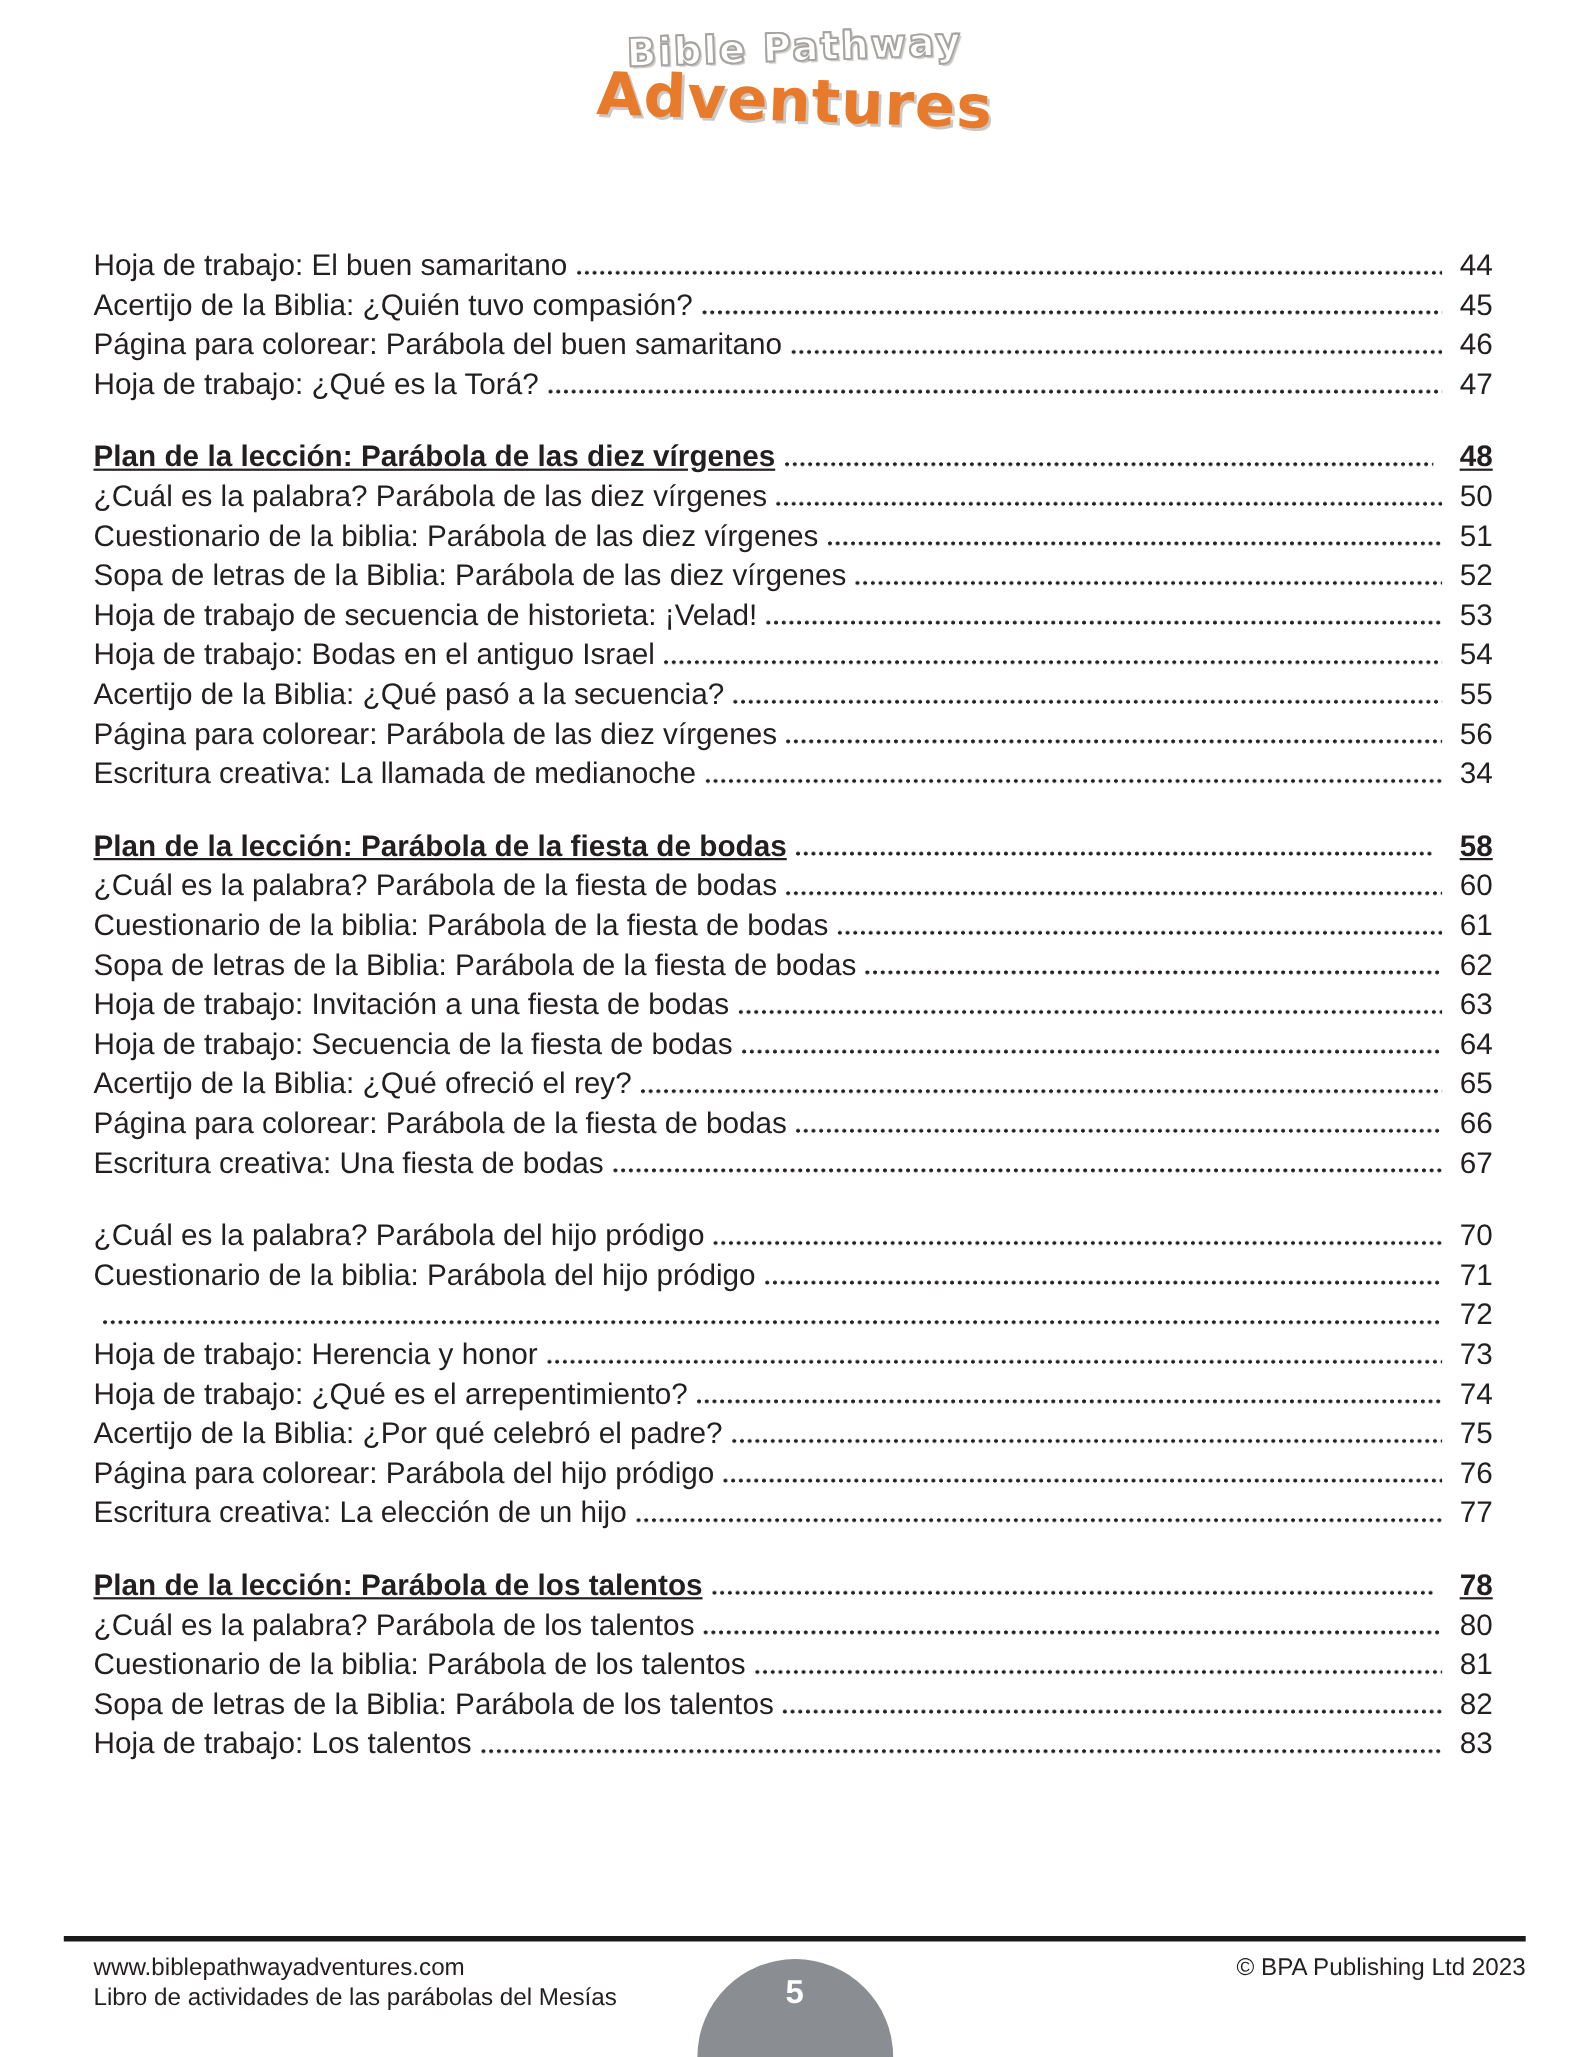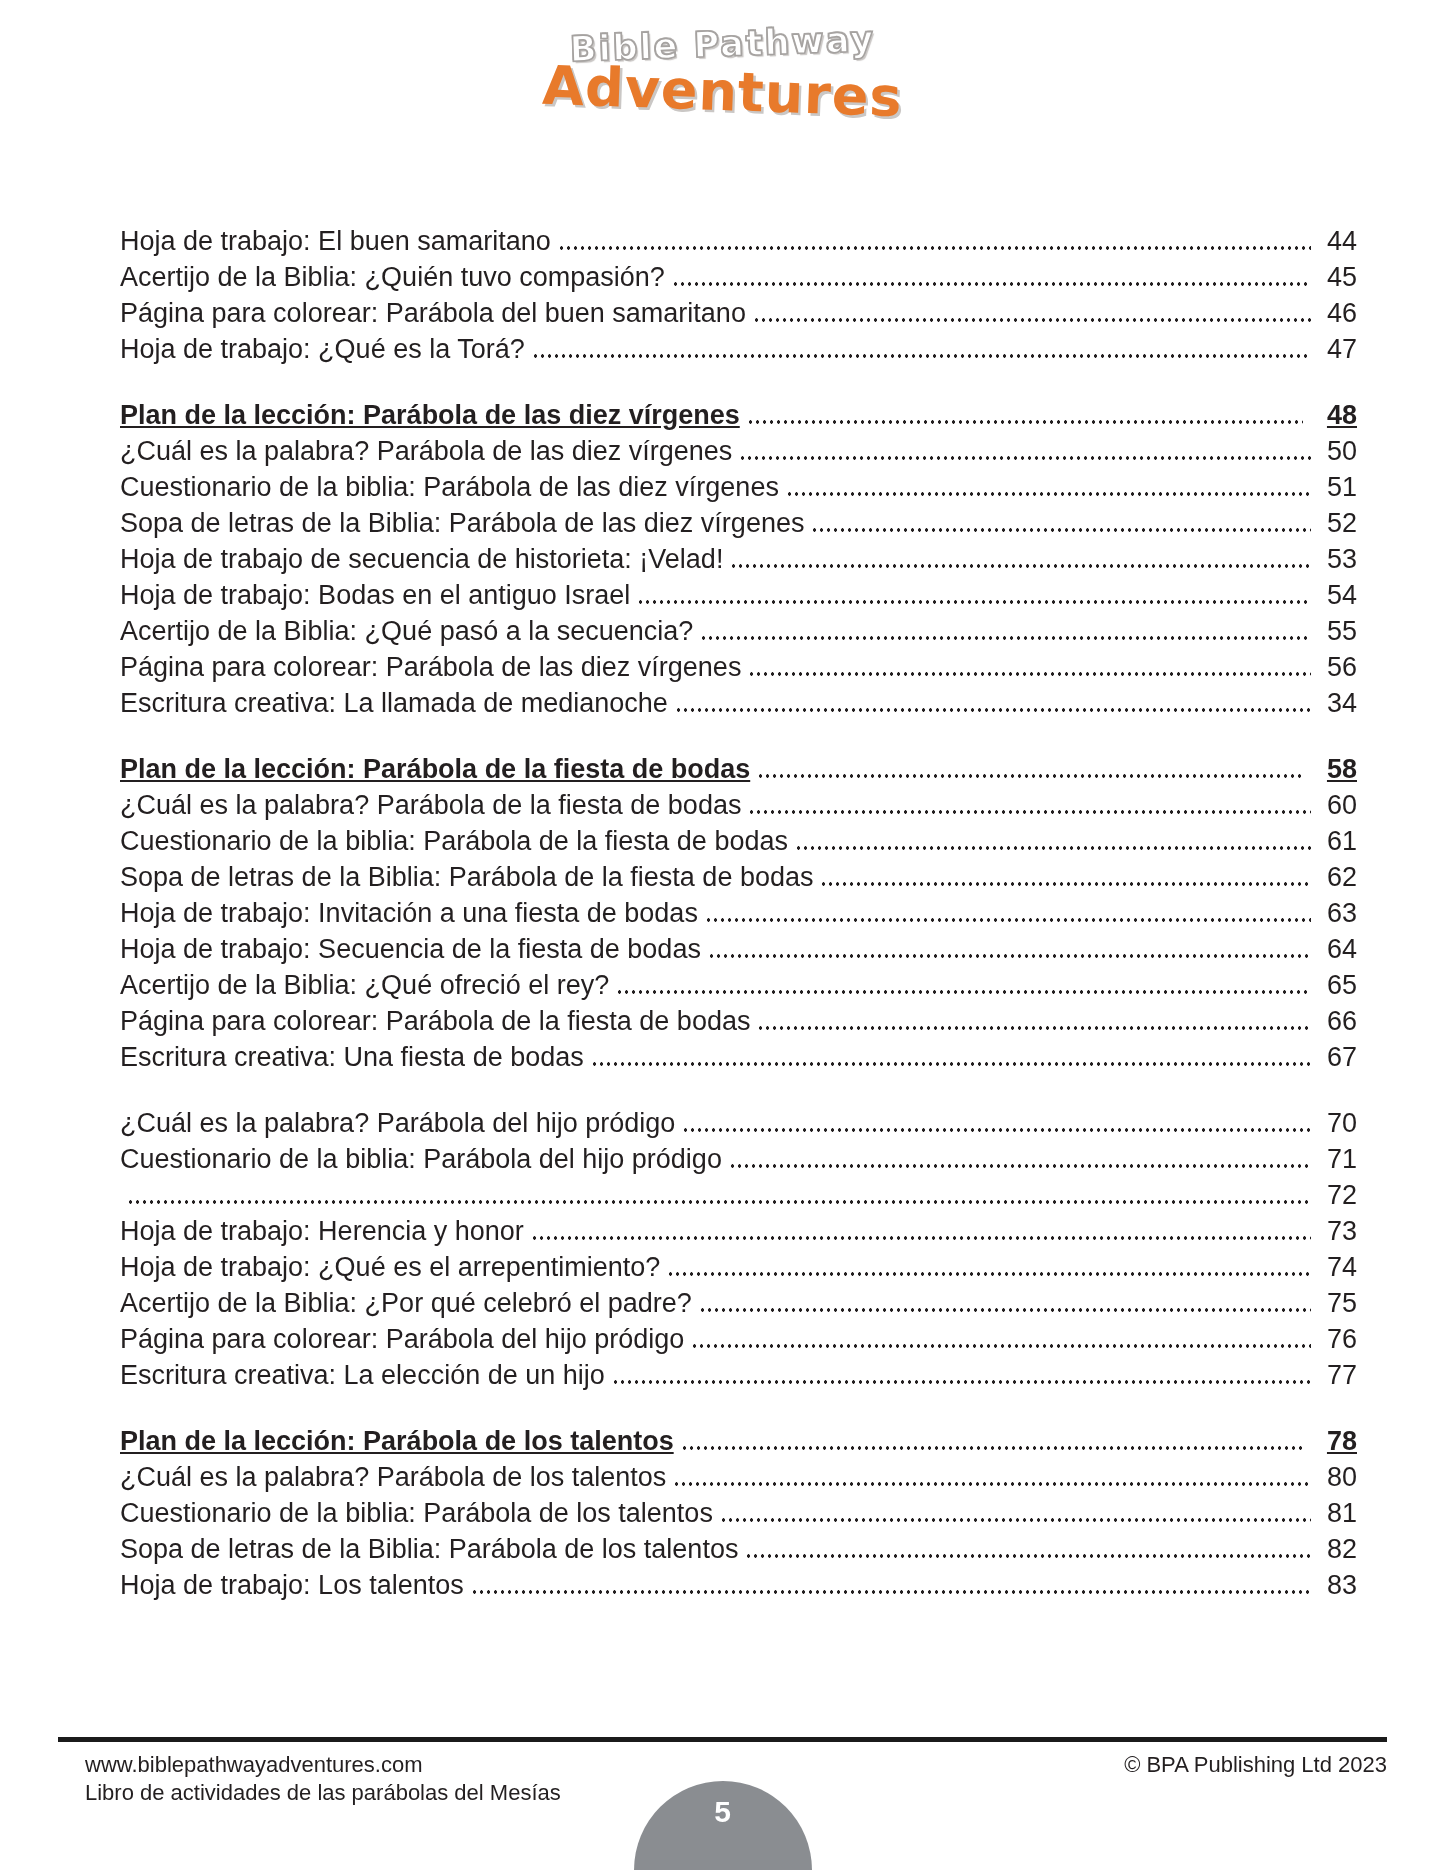--- a/index.html
+++ b/index.html
@@ -41,37 +41,37 @@
   }
 
   
   .toc {
     margin-top: 100px;
     padding: 0 88px 0 85px;
     font-size: 27px;
     line-height: 36px;
   }
   .toc-section + .toc-section { margin-top: 30px; }
-  .toc-row { display: flex; align-items: center; height: 36px; margin-left: 35px; }
+  .toc-row { display: flex; align-items: center; height: 36px; }
   .toc-label { white-space: nowrap; }
   .toc-leader {
     flex: 1 1 auto;
     align-self: stretch;
     margin: 0 2px 0 7px;
     background-image: radial-gradient(circle, var(--text, #231f20) 1.5px, transparent 1.9px);
     background-size: 7px 4px;
     background-repeat: repeat-x;
     background-position: 0 23px;
   }
   .toc-page { min-width: 44px; text-align: right; white-space: nowrap; }
   .toc-bold { font-weight: bold; text-decoration: underline; }
   .toc-bold .toc-leader { margin-right: 10px; }
 
   
-  .footer { margin-top: auto; position: relative; height: 133px; }
+  .footer { margin-top: auto; position: relative; height: 110px; }
   .footer-rule { margin: 0 58px; border-top: 5px solid #1b1b1b; }
   .footer-row {
     display: flex;
     justify-content: space-between;
     align-items: flex-start;
     padding: 9px 58px 0 85px;
     font-size: 22px;
     line-height: 28px;
   }
   .footer-left { text-align: left; }

